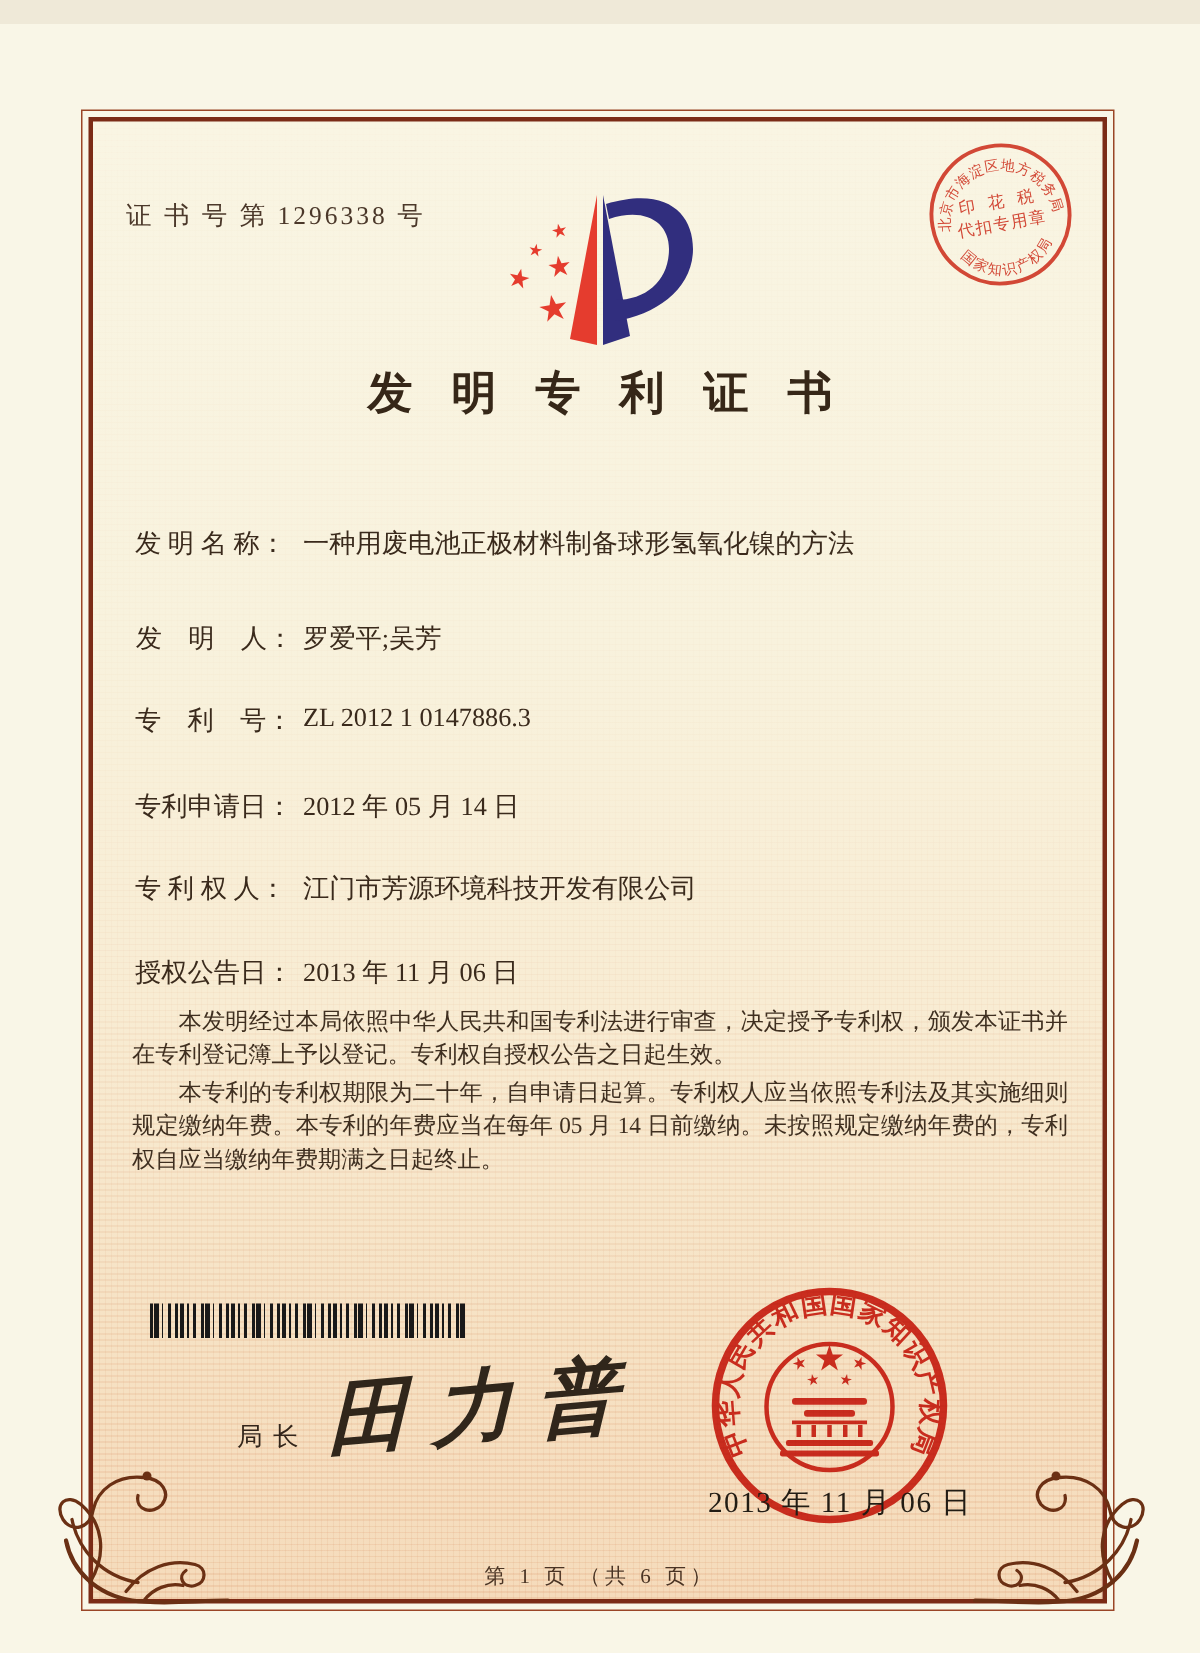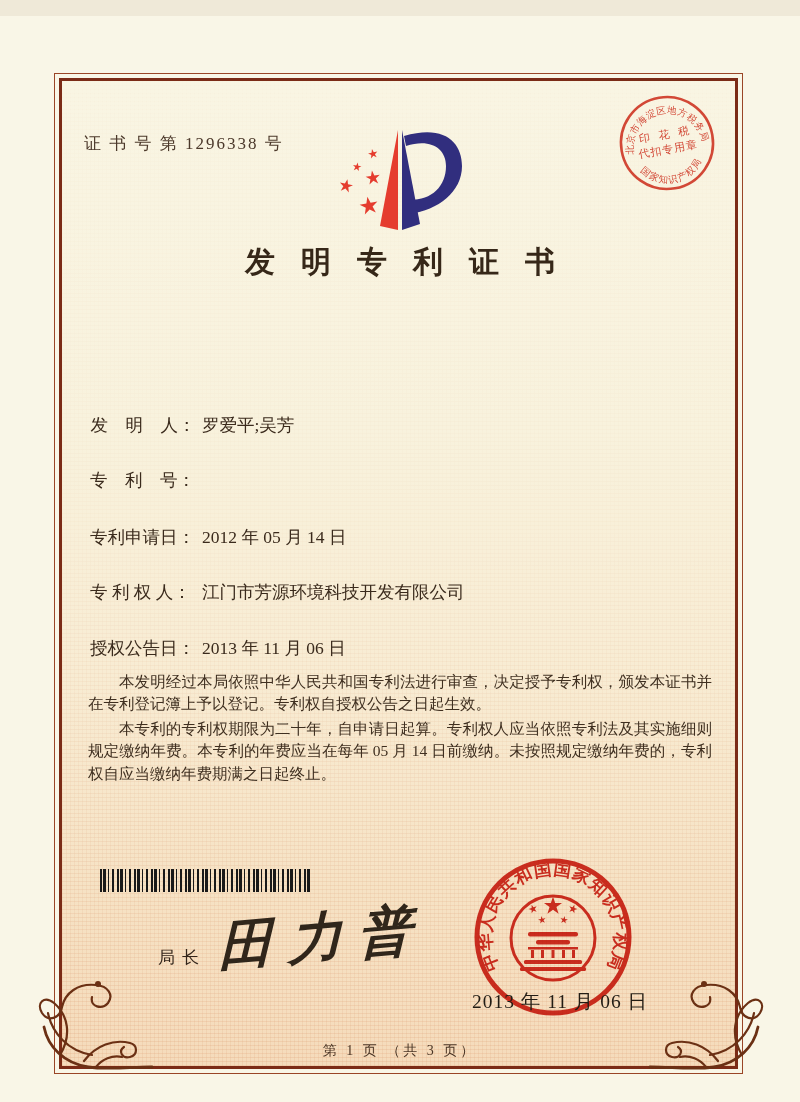--- a/index.html
+++ b/index.html
@@ -94,26 +94,31 @@
     </text>
     <text font-size="9.5" fill="#cf3a28" letter-spacing="1">
       <textPath href="#arcBot" startOffset="50%" text-anchor="middle">国家知识产权局</textPath>
     </text>
     <text x="55" y="50" font-size="11" fill="#cf3a28" text-anchor="middle" letter-spacing="3">印 花 税</text>
     <text x="55" y="65" font-size="11" fill="#cf3a28" text-anchor="middle" letter-spacing="1">代扣专用章</text>
   </svg>
 
   <div class="title">发明专利证书</div>
 
+  <div class="row r0">
+    <span class="lbl">发 明 名 称：</span>
+    <span class="val">一种用废电池正极材料制备球形氢氧化镍的方法</span>
+  </div>
   <div class="row r1">
     <span class="lbl">发　明　人：</span>
     <span class="val">罗爱平;吴芳</span>
   </div>
   <div class="row r2">
     <span class="lbl">专　利　号：</span>
+    <span class="val">ZL 2012 1 0147886.3</span>
   </div>
   <div class="row r3">
     <span class="lbl">专利申请日：</span>
     <span class="val">2012 年 05 月 14 日</span>
   </div>
   <div class="row r4">
     <span class="lbl">专 利 权 人：</span>
     <span class="val">江门市芳源环境科技开发有限公司</span>
   </div>
   <div class="row r5">
@@ -176,15 +181,15 @@
     <g fill="none" stroke="#6b3014" stroke-width="2.2" stroke-linecap="round">
       <path d="M6,58 C10,78 26,94 50,98 C70,101 92,98 114,98" stroke-width="2.8"></path>
       <path d="M10,44 C14,64 30,82 54,86"></path>
       <path d="M22,86 C34,66 30,46 16,34 C6,26 -2,34 4,44 C10,53 22,50 24,38 C27,24 40,14 58,16 C70,17 76,26 70,34 C64,41 52,38 54,28"></path>
       <path d="M46,92 C58,76 76,70 92,74 C100,76 100,86 92,88 C84,90 80,82 86,78"></path>
       <path d="M58,98 C64,90 74,86 84,88"></path>
       <circle cx="60" cy="15" r="3" fill="#6b3014" stroke="none"></circle>
     </g>
   </svg>
 
-  <div class="footer">第 1 页 （共 3 页）</div>
+  <div class="footer">第 1 页 （共 6 页）</div>
 
 </div>
 
 </body></html>

